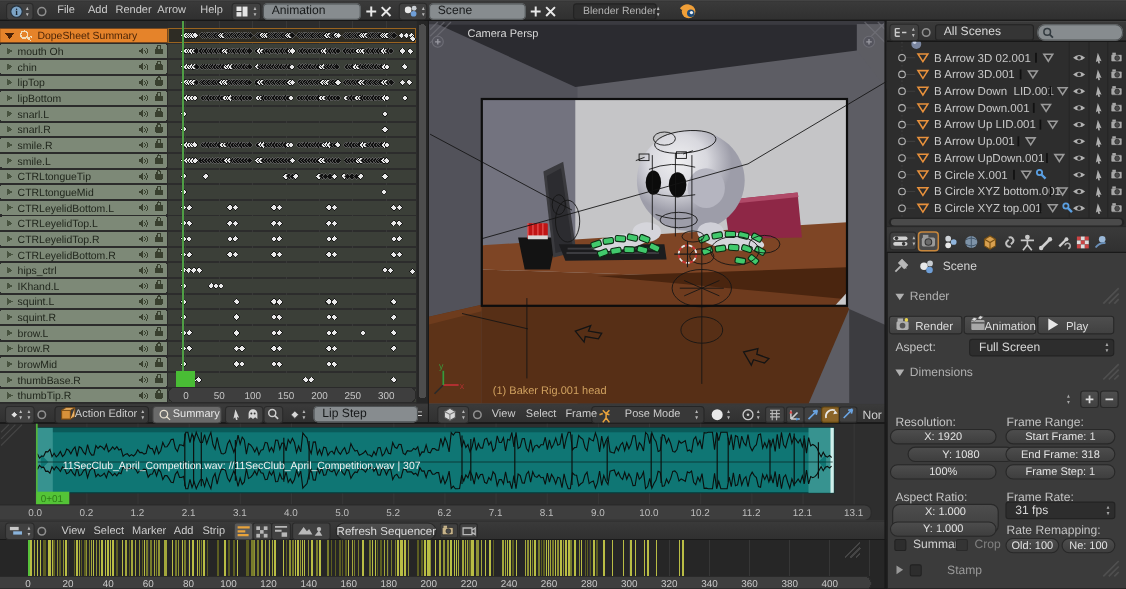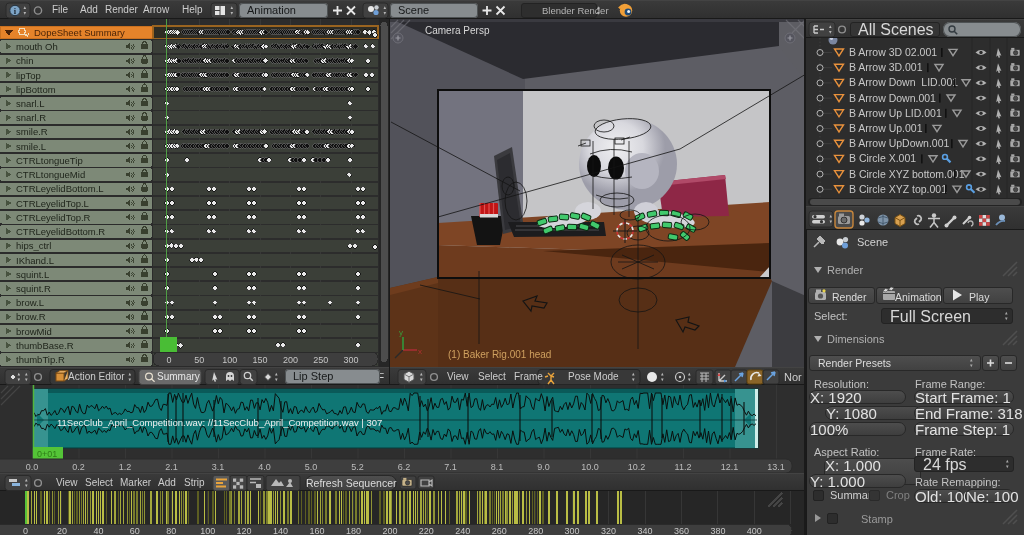--- a/index.html
+++ b/index.html
@@ -1,21 +1,21 @@
 <!DOCTYPE html>
 <html><head><meta charset="utf-8"><style>
 *{margin:0;padding:0;box-sizing:border-box}
 html,body{width:1024px;height:535px;overflow:hidden;background:#101010;
 font-family:"Liberation Sans",sans-serif;-webkit-font-smoothing:antialiased}
 .abs{position:absolute}
 .hdr{position:absolute;background:linear-gradient(#3a3a3a,#303030);border-top:1px solid #434343;border-bottom:1px solid #191919}
 .mtx{position:absolute;color:#cdcdcd;font-size:10px;white-space:nowrap}
 .fld{position:absolute;background:#878c8f;border-radius:4px;color:#17191a;font-size:11px;line-height:15px;padding-left:8px;white-space:nowrap;box-shadow:inset 0 0 0 1px #4e5254}
-.dfld{position:absolute;background:#353535;border:1px solid #232323;border-radius:3px;color:#d8d8d8;font-size:16px;white-space:nowrap}
-.nbtn{position:absolute;background:linear-gradient(#4d4d4d,#3e3e3e);border:1px solid #282828;border-radius:7px;color:#e2e2e2;font-size:15px;text-align:left;white-space:nowrap}
+.dfld{position:absolute;background:#353535;border:1px solid #232323;border-radius:3px;color:#d8d8d8;font-size:11px;white-space:nowrap}
+.nbtn{position:absolute;background:linear-gradient(#4d4d4d,#3e3e3e);border:1px solid #282828;border-radius:7px;color:#e2e2e2;font-size:10px;text-align:center;white-space:nowrap}
 .flat{position:absolute;background:linear-gradient(#4e4e4e,#414141);border:1px solid #282828;border-radius:3px;color:#dcdcdc;font-size:11px;white-space:nowrap}
 .lbl{position:absolute;color:#c2c2c2;font-size:11px;white-space:nowrap}
 svg{position:absolute;display:block}
 </style></head><body>
 
 <div class="hdr" style="left:0;top:0;width:1024px;height:19px">
     <svg style="left:0;top:0" width="1024" height="19">
       <rect x="6" y="2" width="24" height="15" rx="3" fill="#414141" stroke="#2a2a2a"></rect>
       <circle cx="15" cy="9.5" r="5.2" fill="#7da4c6" stroke="#24313d" stroke-width="1"></circle>
       <text x="15" y="12.6" font-size="8.5" font-weight="bold" fill="#1d2833" text-anchor="middle" font-family="Liberation Serif">i</text>
@@ -45,21 +45,21 @@
       <circle cx="628.6" cy="10.4" r="1.5" fill="#eef2f5"></circle>
       <path d="M619 7.2 q4-4.4 8-2.6" stroke="#f09f38" stroke-width="2.4" fill="none"></path>
     </svg>
     <span class="mtx" style="left:52px;top:3px">File</span>
     <span class="mtx" style="left:80px;top:3px">Add</span>
     <span class="mtx" style="left:105px;top:3px">Render</span>
     <span class="mtx" style="left:143px;top:3px">Arrow</span>
     <span class="mtx" style="left:182px;top:3px">Help</span>
     <div class="fld" style="left:239px;top:2px;width:89px;height:15px">Animation</div>
     <div class="fld" style="left:390px;top:2px;width:88px;height:15px">Scene</div>
-    <div class="dfld" style="left:521px;top:2px;width:76px;height:15px;line-height:14px;padding-left:20px;background:#2e2e2e;color:#b5b5b5;font-size:9.5px">Blender Render</div>
+    <div class="dfld" style="left:521px;top:2px;width:76px;height:15px;line-height:14px;padding-left:8px;background:#2e2e2e;color:#b5b5b5;font-size:9.5px">Blender Render</div>
   </div>
 <svg class="abs" style="left:0;top:19px" width="389" height="348" shape-rendering="crispEdges">
     <rect width="389" height="348" fill="#2b2b2b"></rect>
     <rect x="153" width="225" height="348" fill="#2c2c2c"></rect>
     <g stroke="#383838" stroke-width="1">
       <path d="M169.0 0 V333"></path>
       <path d="M199.3 0 V333"></path>
       <path d="M229.7 0 V333"></path>
       <path d="M260.1 0 V333"></path>
       <path d="M290.4 0 V333"></path>
@@ -1651,50 +1651,49 @@
     <svg style="left:0;top:56px" width="218" height="20">
       <rect x="8" y="6" width="11" height="8" rx="1.5" fill="#b0b0b0"></rect>
       <circle cx="13.5" cy="10" r="2.6" fill="#555"></circle>
       <rect x="9" y="3.5" width="5" height="3" fill="#b0b0b0"></rect>
       <circle cx="17" cy="4.8" r="1.6" fill="#e8d44c"></circle>
       <rect x="76" y="5" width="12" height="9" rx="1" fill="#a8a8a8"></rect>
       <path d="M76 7.5 h12" stroke="#444"></path>
       <path d="M76 5 l2.5-2.5 3 1 -2.5 2.5 Z M81.5 3.5 l3 1 2.5-2.5 -3-1 Z" fill="#d8d8d8" stroke="#444" stroke-width="0.5"></path>
       <path d="M146 3.5 l9 5.5 -9 5.5 Z" fill="#e8e8e8"></path>
     </svg>
-    <span class="lbl" style="left:7px;top:80px">Select:</span>
+    <span class="lbl" style="left:7px;top:80px">Aspect:</span>
     <div class="dfld" style="left:74px;top:78px;width:132px;height:16px;line-height:15px;padding-left:8px;background:#2d2d2d">Full Screen</div>
     <svg style="left:195px;top:78px" width="12" height="16">
       <path d="M3 6.5 l2.6 0 l-1.3 -2.8 Z" fill="#a8a8a8"></path>
       <path d="M3 9.5 l2.6 0 l-1.3 2.8 Z" fill="#a8a8a8"></path>
     </svg>
-    <div class="flat" style="left:2px;top:125px;width:172px;height:16px;line-height:15px;padding-left:8px;font-size:10.5px">Render Presets</div>
     <svg style="left:160px;top:125px" width="14" height="16">
       <path d="M3 6.5 l2.6 0 l-1.3 -2.8 Z" fill="#a8a8a8"></path>
       <path d="M3 9.5 l2.6 0 l-1.3 2.8 Z" fill="#a8a8a8"></path>
     </svg>
     <div class="flat" style="left:175px;top:125px;width:17px;height:16px"></div>
     <div class="flat" style="left:193px;top:125px;width:17px;height:16px"></div>
     <svg style="left:175px;top:125px" width="36" height="16">
       <path d="M5 8 h7 M8.5 4.5 v7" stroke="#ddd" stroke-width="1.6"></path>
       <path d="M23 8 h7" stroke="#ddd" stroke-width="1.6"></path>
     </svg>
     <span class="lbl" style="left:7px;top:148px">Resolution:</span>
     <span class="lbl" style="left:108px;top:148px">Frame Range:</span>
     <div class="nbtn" style="left:2px;top:160px;width:97px;height:14px;line-height:13px">X: 1920</div>
     <div class="nbtn" style="left:18px;top:176px;width:97px;height:14px;line-height:13px">Y: 1080</div>
     <div class="nbtn" style="left:2px;top:192px;width:97px;height:14px;line-height:13px">100%</div>
     <div class="nbtn" style="left:107px;top:160px;width:100px;height:14px;line-height:13px">Start Frame: 1</div>
     <div class="nbtn" style="left:107px;top:176px;width:100px;height:14px;line-height:13px">End Frame: 318</div>
     <div class="nbtn" style="left:107px;top:192px;width:100px;height:14px;line-height:13px">Frame Step: 1</div>
     <span class="lbl" style="left:7px;top:216px">Aspect Ratio:</span>
     <span class="lbl" style="left:108px;top:216px">Frame Rate:</span>
-    <div class="nbtn" style="left:17px;top:228px;width:97px;height:27px;line-height:13px">X: 1.000</div>
+    <div class="nbtn" style="left:4px;top:228px;width:97px;height:27px;line-height:13px">X: 1.000</div>
     <div class="nbtn" style="left:2px;top:244px;width:97px;height:14px;line-height:13px">Y: 1.000</div>
-    <div class="dfld" style="left:107px;top:226px;width:100px;height:16px;line-height:15px;padding-left:8px;background:#2d2d2d">24 fps</div>
+    <div class="dfld" style="left:107px;top:226px;width:100px;height:16px;line-height:15px;padding-left:8px;background:#2d2d2d">31 fps</div>
     <svg style="left:196px;top:226px" width="12" height="16">
       <path d="M3 6.5 l2.6 0 l-1.3 -2.8 Z" fill="#a8a8a8"></path>
       <path d="M3 9.5 l2.6 0 l-1.3 2.8 Z" fill="#a8a8a8"></path>
     </svg>
     <span class="lbl" style="left:108px;top:246px">Rate Remapping:</span>
     <div class="nbtn" style="left:107px;top:259px;width:49px;height:14px;line-height:13px">Old: 100</div>
     <div class="nbtn" style="left:158px;top:259px;width:49px;height:14px;line-height:13px">Ne: 100</div>
     <div class="abs" style="left:6px;top:260px;width:11px;height:11px;background:#2d2d2d;border:1px solid #222;border-radius:2px"></div>
     <span class="lbl" style="left:23px;top:259px;color:#d0d0d0">Summary</span>
     <div class="abs" style="left:62px;top:260px;width:11px;height:11px;background:#343434;border:1px solid #2a2a2a;border-radius:2px"></div>

